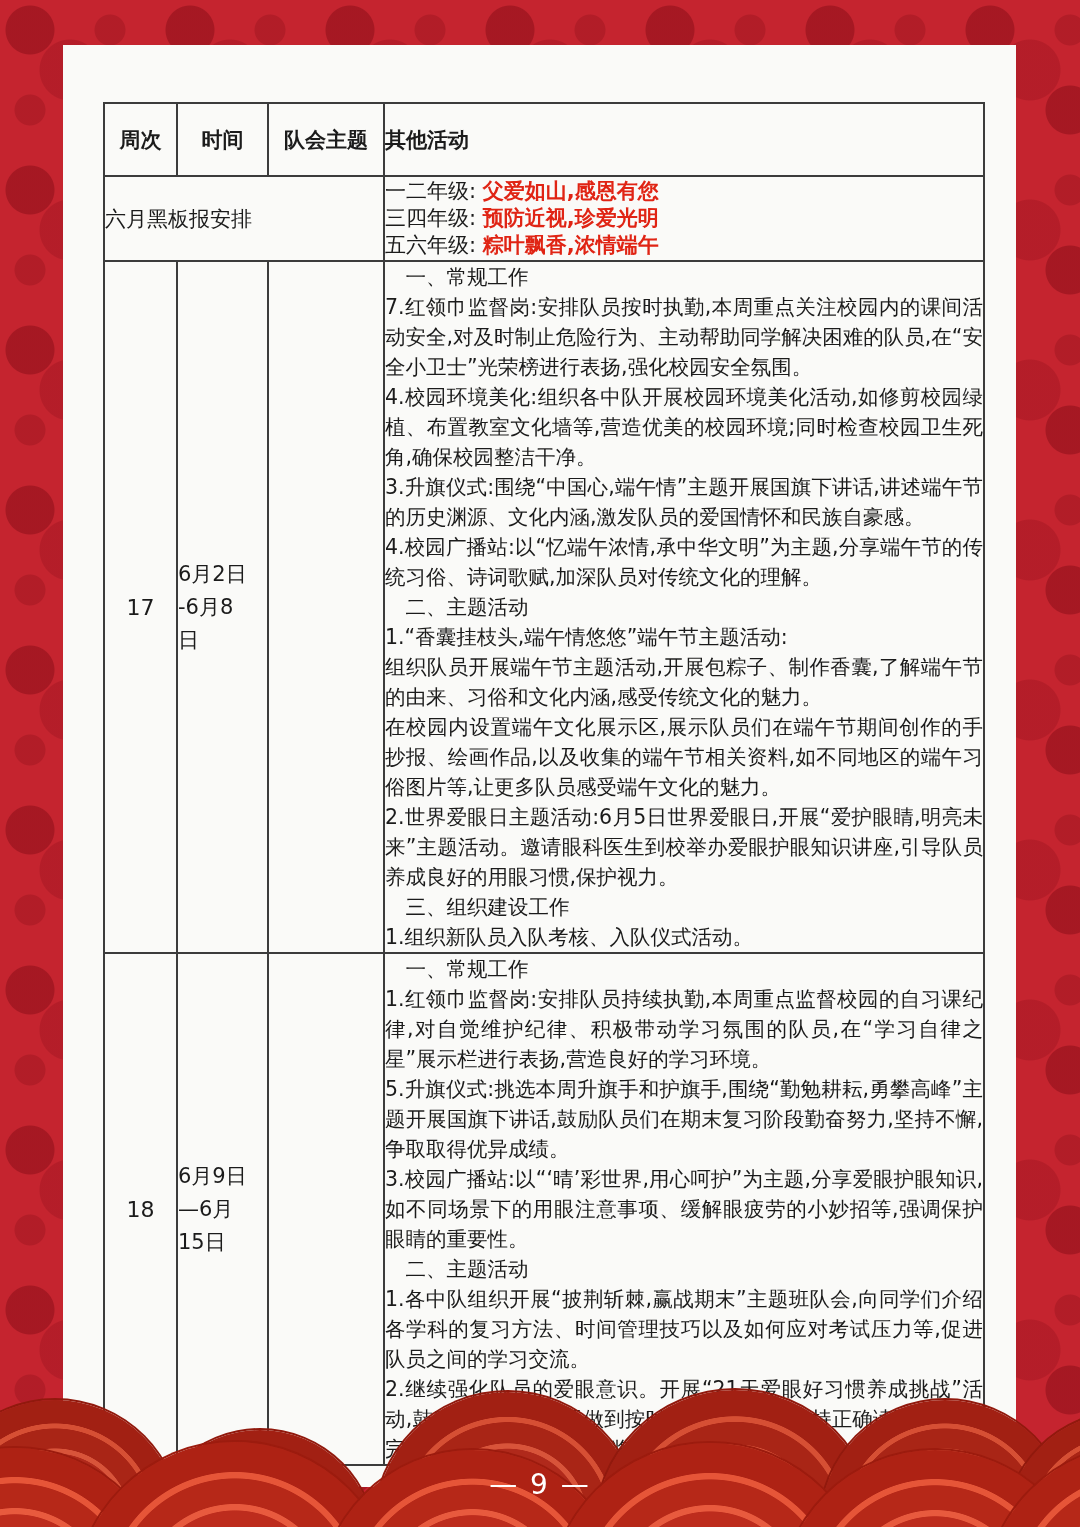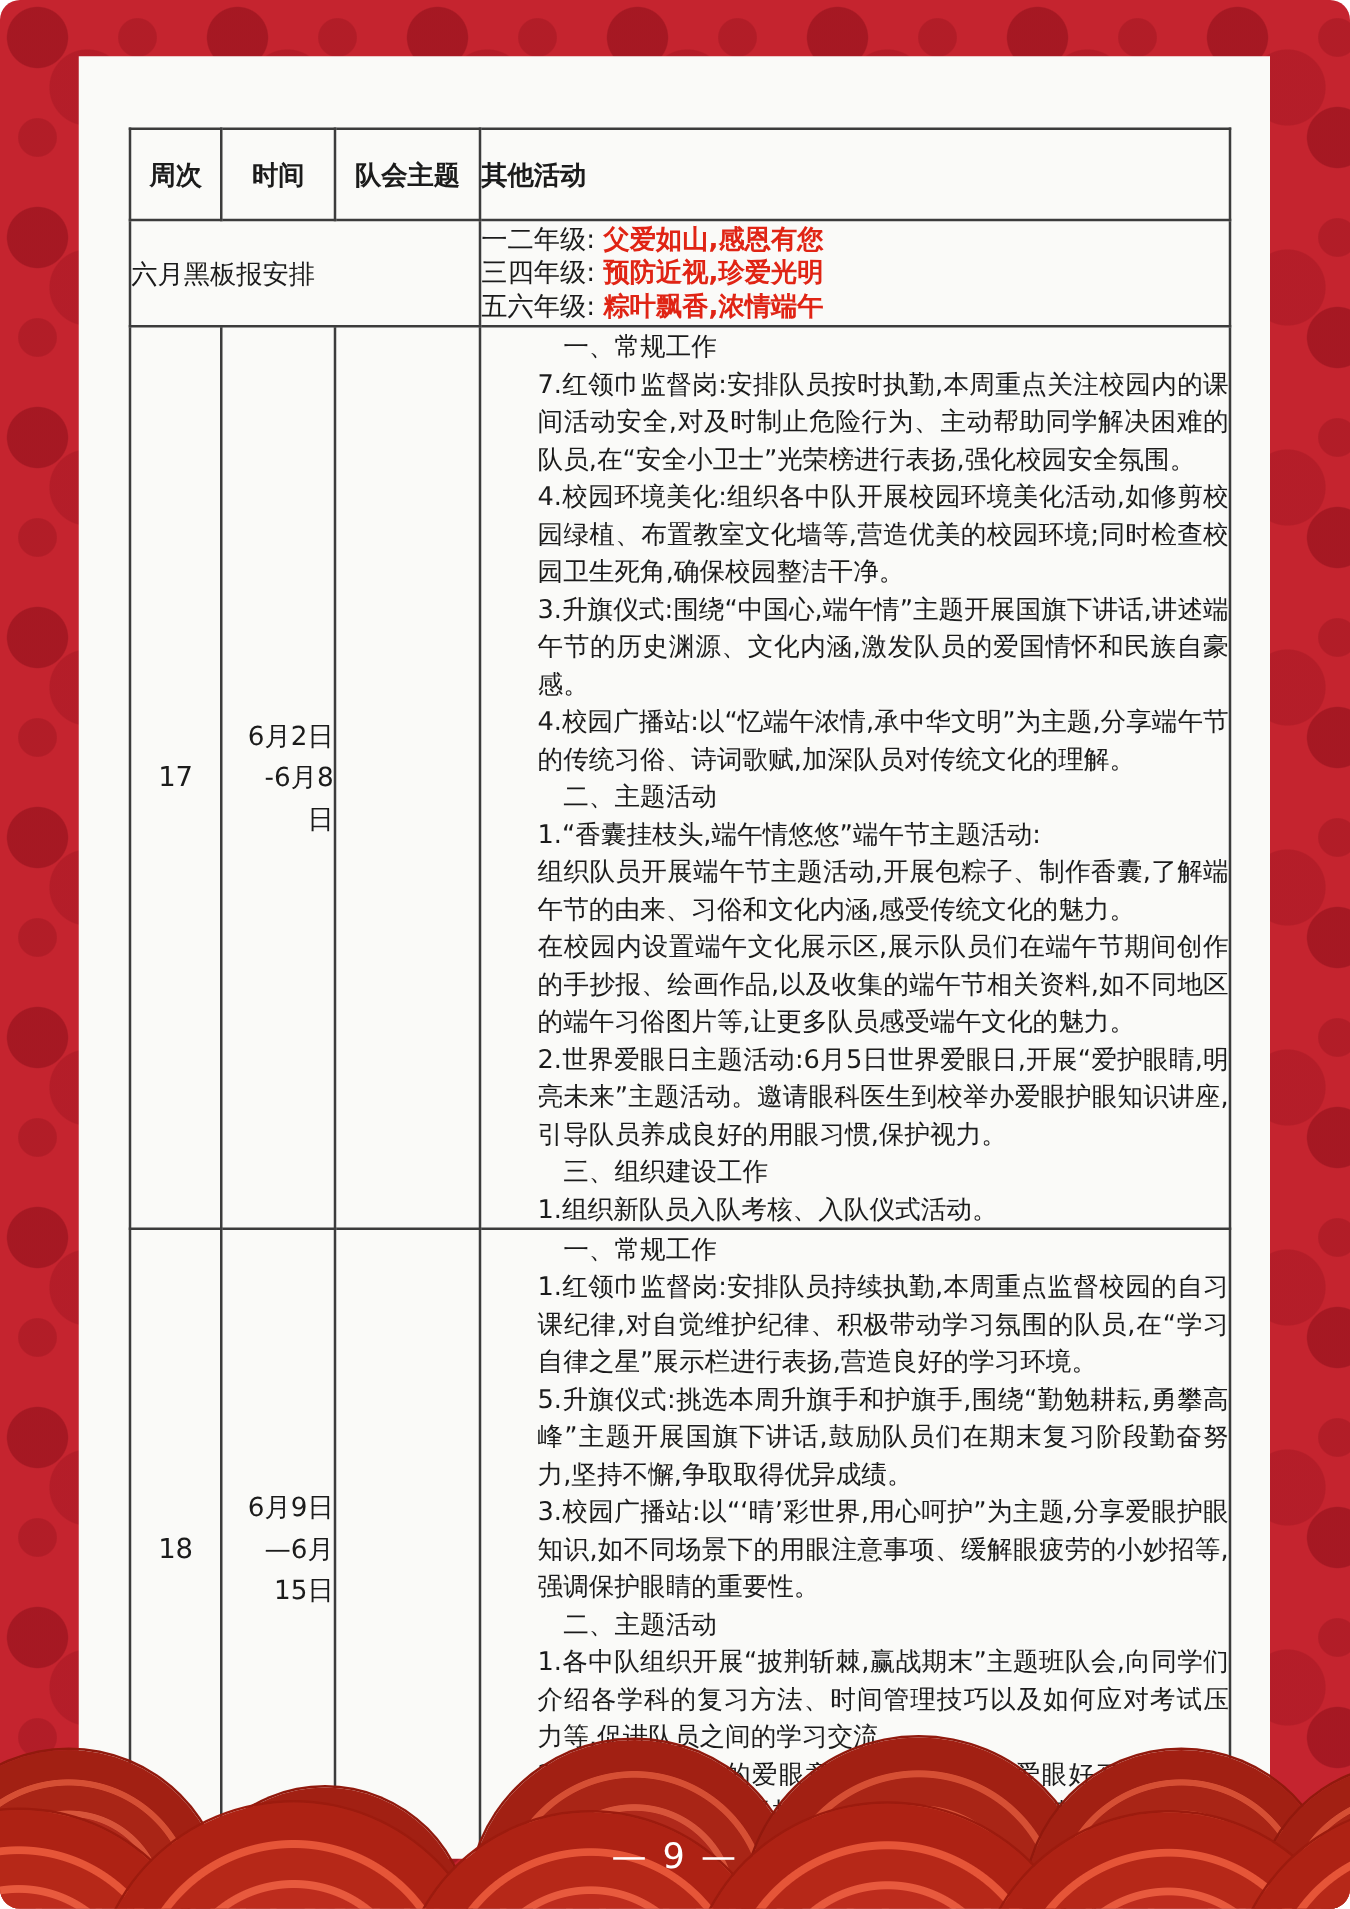--- a/index.html
+++ b/index.html
@@ -11,21 +11,20 @@
   .stage{
     position:relative; width:1080px; height:1527px; overflow:hidden;
     background-color:var(--bg_red,#c5242f);
     background-image:
       radial-gradient(circle at 30px 30px, rgba(140,15,25,.55) 24px, transparent 25px),
       radial-gradient(circle at 110px 110px, rgba(140,15,25,.55) 24px, transparent 25px),
       radial-gradient(circle at 110px 30px, rgba(155,20,30,.45) 15px, transparent 16px),
       radial-gradient(circle at 30px 110px, rgba(155,20,30,.45) 15px, transparent 16px),
       radial-gradient(circle at 70px 70px, rgba(150,18,28,.35) 30px, transparent 31px);
     background-size:160px 160px;
-    border-radius:16px;
   }
   .paper{
     position:absolute; left:63px; top:45px; width:953px; height:1442px;
     background:#fafaf8; z-index:1;
   }
   table.schedule{
     position:absolute; left:40px; top:57px; width:880px;
     border-collapse:collapse; table-layout:fixed;
     font-size:21px; color:#1b1b1b;
   }
@@ -39,26 +38,26 @@
   tr.r-week17{height:635px;}
   tr.r-week18{height:431px;}
   th.h-cell{font-weight:bold; text-align:center; font-size:21px;}
   th.h-other{text-align:left; padding-left:30px;margin-top:21px;}
   td.merged-label{text-align:left; font-size:21px;}
   td.merged-label.red{color:var(--accent_red,#e02414); font-weight:bold;}
   td.other-pad{padding-left:30px; padding-right:10px; line-height:27px;}
   .grade-line .hl{color:var(--accent_red,#e02414); font-weight:bold;}
   td.week{text-align:center; font-size:22px; font-family:"DejaVu Sans",sans-serif;margin-top:32px;}
   td.time{text-align:center; line-height:33px; font-size:21px;}
-  .time-line{text-align:right;}
+  .time-line{text-align:left;}
   td.content{
     vertical-align:top; text-align:justify;
     padding:4px 10px 4px 8px; line-height:30px; font-size:20.5px;
   }
-  td.content .para{text-align:justify;padding-left:45px;}
+  td.content .para{text-align:justify;}
   
   .clouds{position:absolute; inset:0; z-index:2; pointer-events:none;}
   .cloud{
     position:absolute; border-radius:50%;
     background:radial-gradient(closest-side,
       #c63421 0 17%, #ea5c40 17.5% 21%,
       #c23120 21.5% 37%, #ea5c40 37.5% 41%,
       #bd2c1d 41.5% 57%, #e85a3e 57.5% 61%,
       #b62818 61.5% 77%, #e65538 77.5% 81%,
       #ae2214 81.5% 100%);

